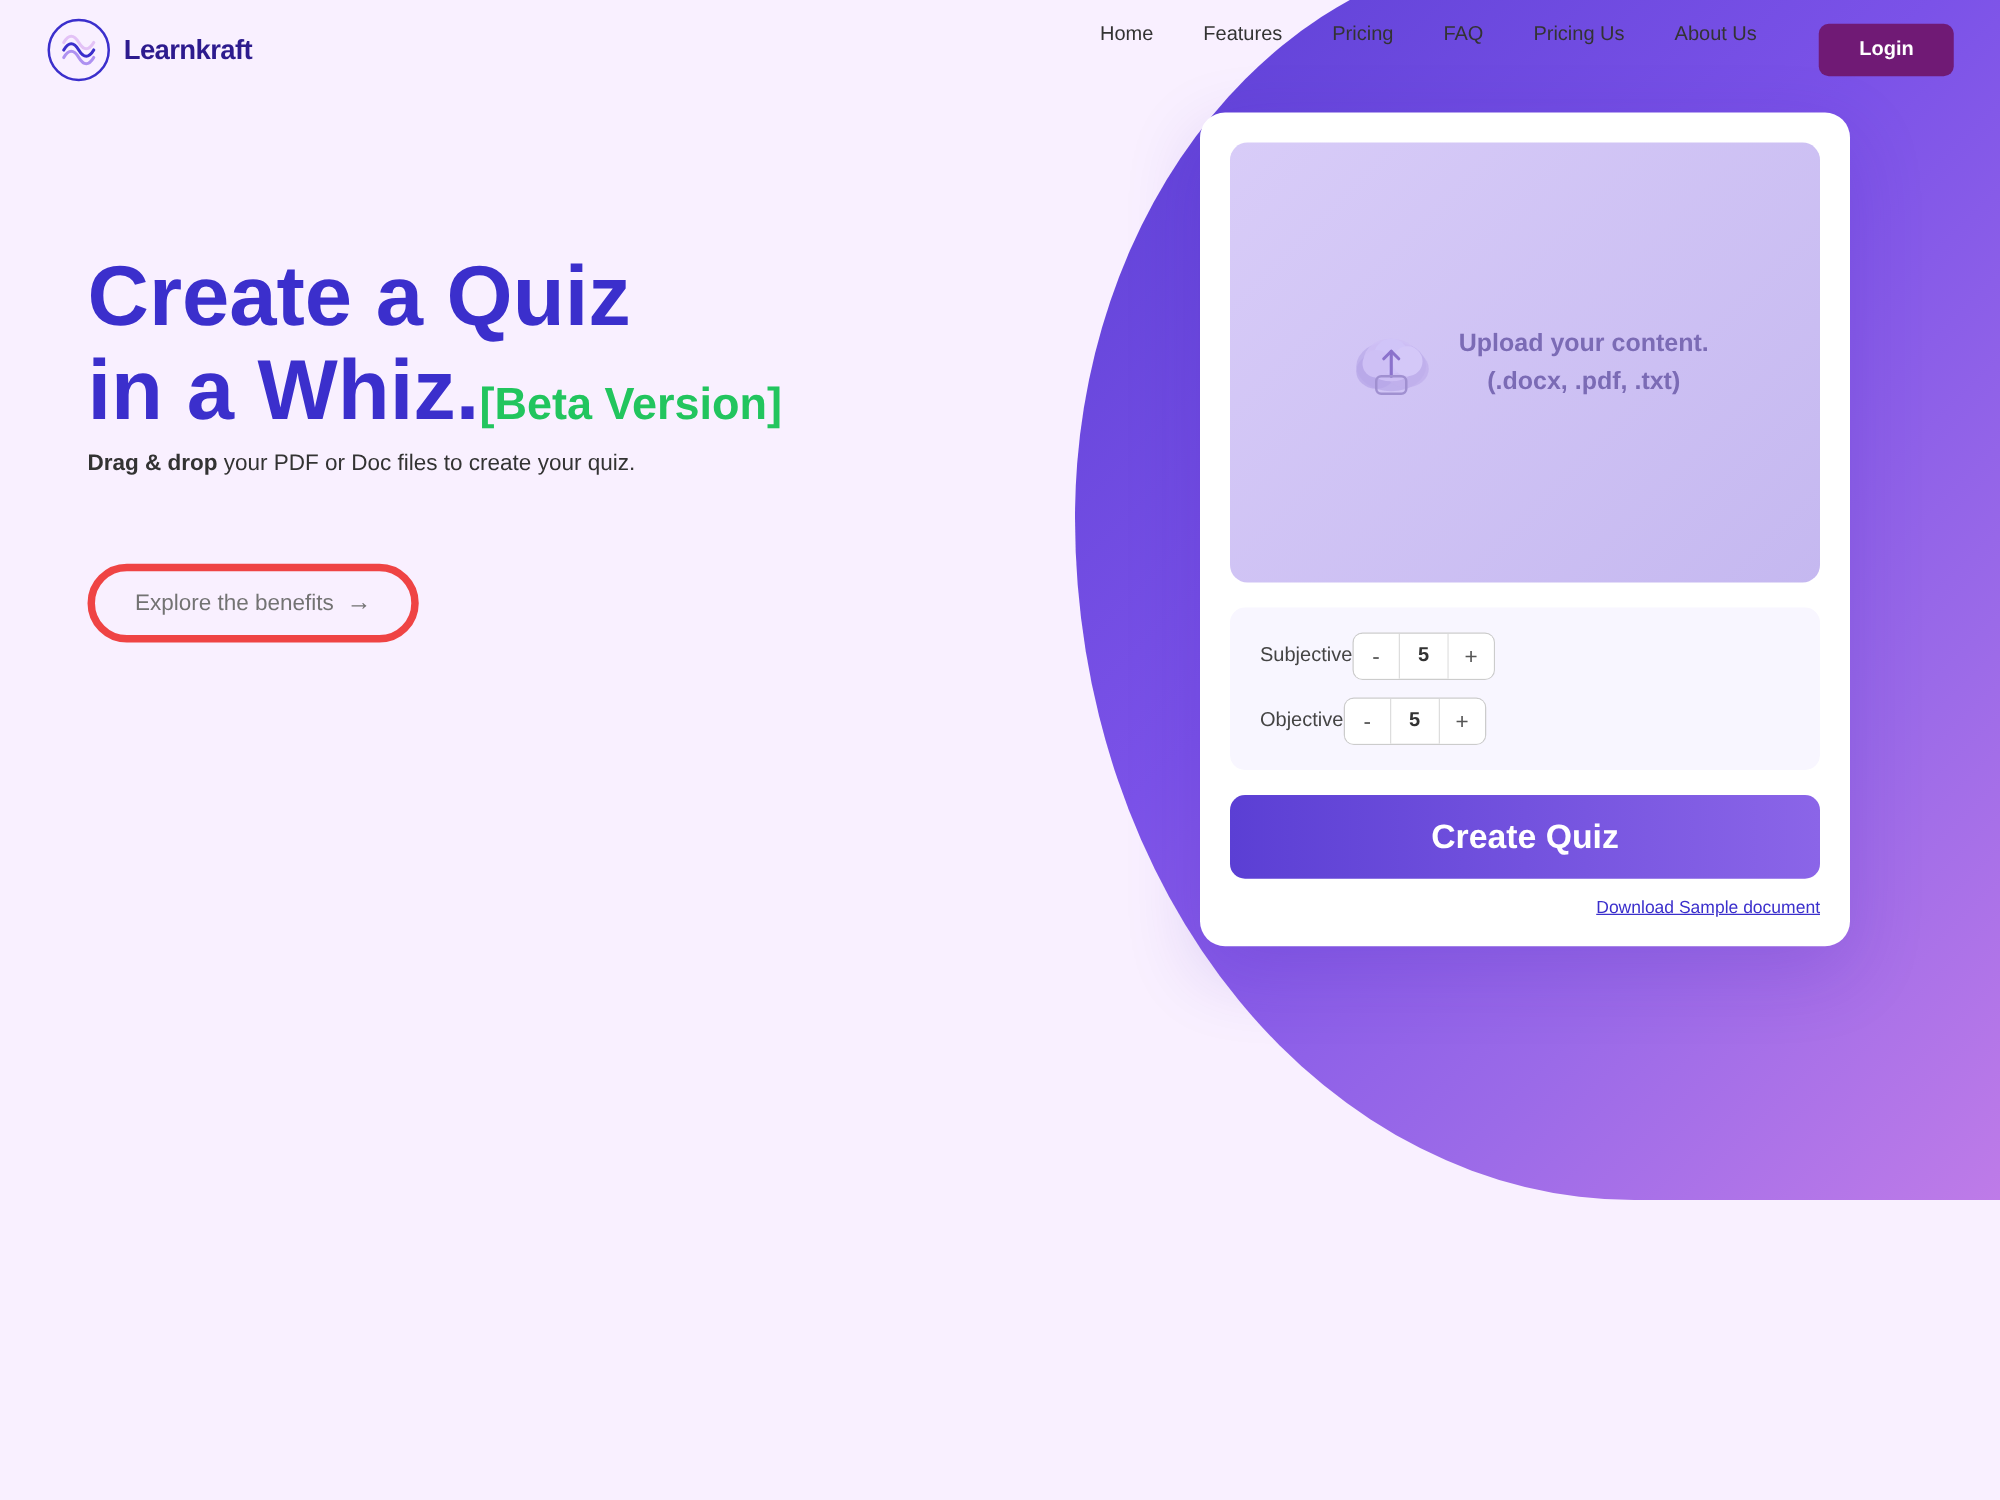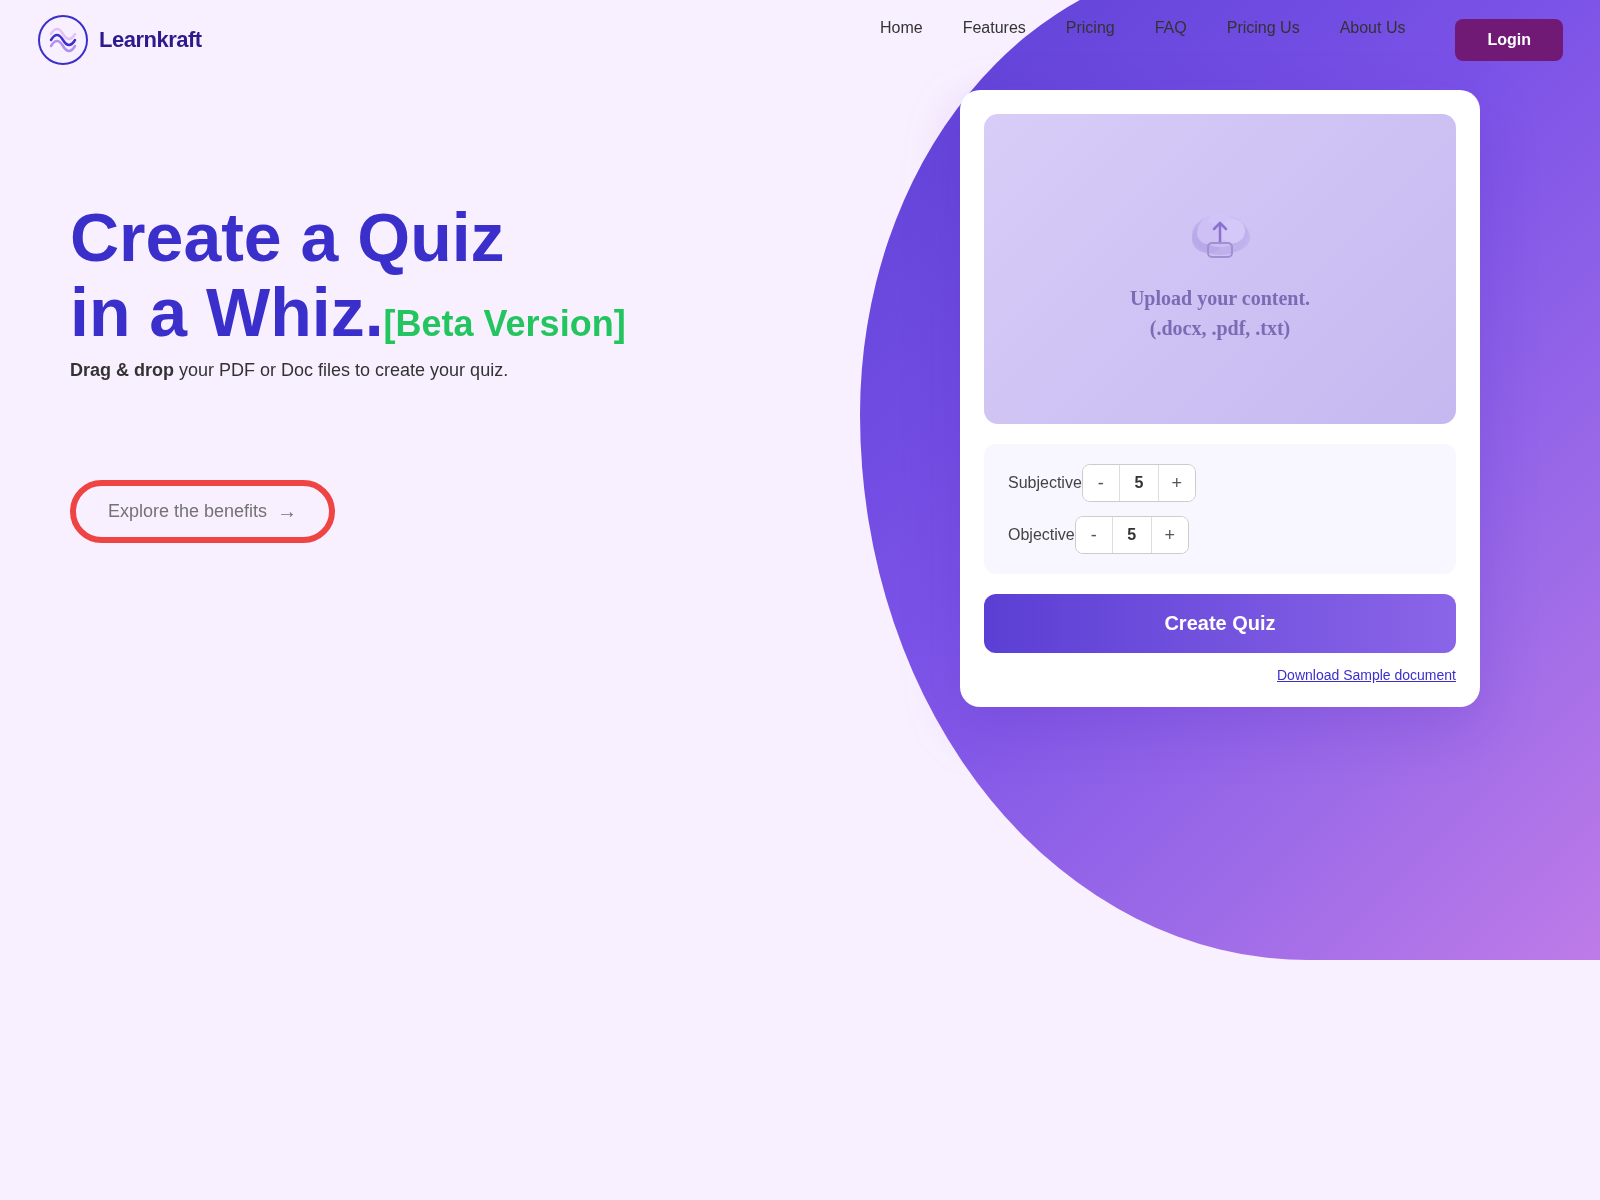--- a/index.html
+++ b/index.html
@@ -100,21 +100,21 @@
       margin-bottom: 24px;
       line-height: 1.6;
       max-width: 520px;
     }
     .hero-subtitle strong {
       font-weight: 700;
     }
     .hero-drag {
       font-size: 18px;
       color: #333;
-      margin-bottom: 53px;
+      margin-bottom: 24px;
     }
     .hero-drag strong {
       font-weight: 700;
     }
     .explore-btn {
       display: inline-flex;
       align-items: center;
       gap: 10px;
       border: 6px solid #ef4444;
       border-radius: 50px;
@@ -141,28 +141,27 @@
       border-radius: 20px;
       padding: 24px;
       box-shadow: 0 20px 60px rgba(60,30,180,0.18);
       z-index: 5;
     }
 
     
     .upload-area {
       background: linear-gradient(135deg, #d8ccf8 0%, #c5b8f0 100%);
       border-radius: 14px;
-      height: 310px;
-      display: flex;
-      flex-direction: column;
+      height: 352px;
+      display: flex;
+      flex-direction: row;
       align-items: center;
       justify-content: center;
       gap: 14px;
       margin-bottom: 20px;
-      font-family: Liberation Serif, serif;
     }
     .cloud-icon svg {
       width: 80px;
       height: 70px;
     }
     .upload-text {
       font-size: 20px;
       color: #7b6bb5;
       font-weight: 600;
       text-align: center;
@@ -228,21 +227,21 @@
     }
 
     
     .create-quiz-btn {
       width: 100%;
       background: linear-gradient(90deg, #5b3fd4 0%, #8b65e8 100%);
       color: #fff;
       border: none;
       border-radius: 12px;
       padding: 18px;
-      font-size: 20px;
+      font-size: 27px;
       font-weight: 600;
       cursor: pointer;
       margin-bottom: 14px;
     }
 
     
     .download-link {
       display: block;
       text-align: right;
       font-size: 14px;

